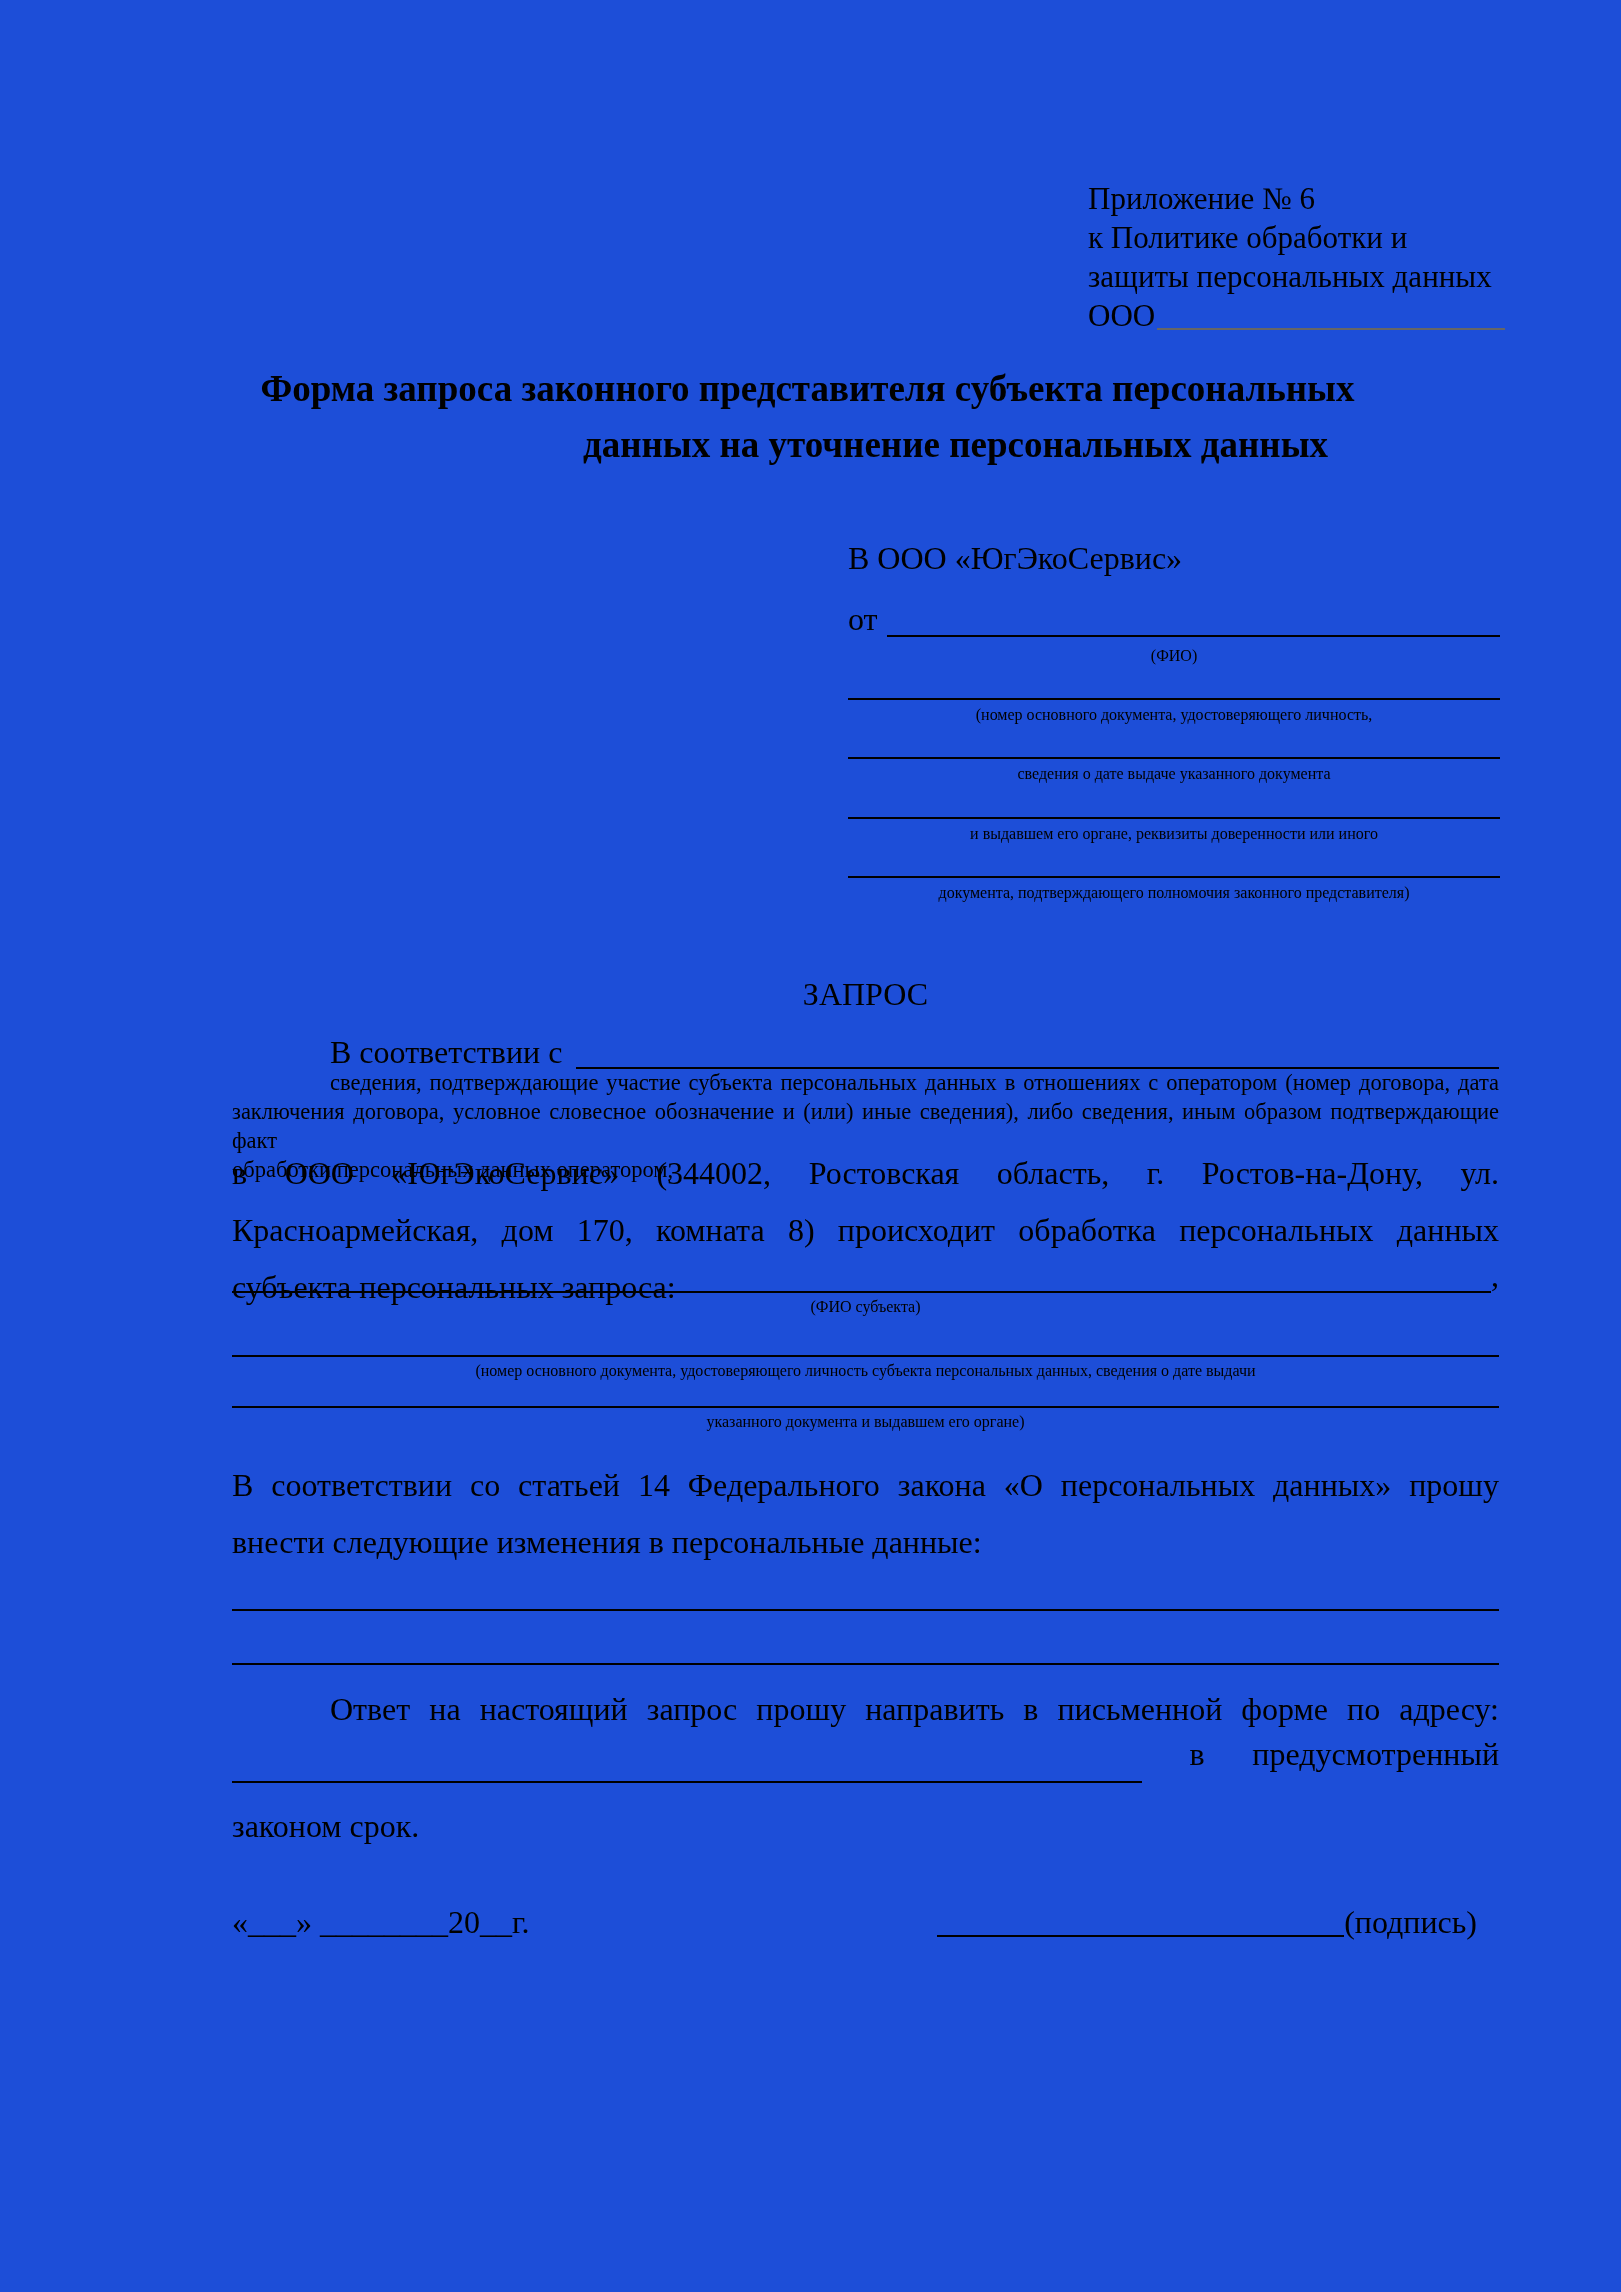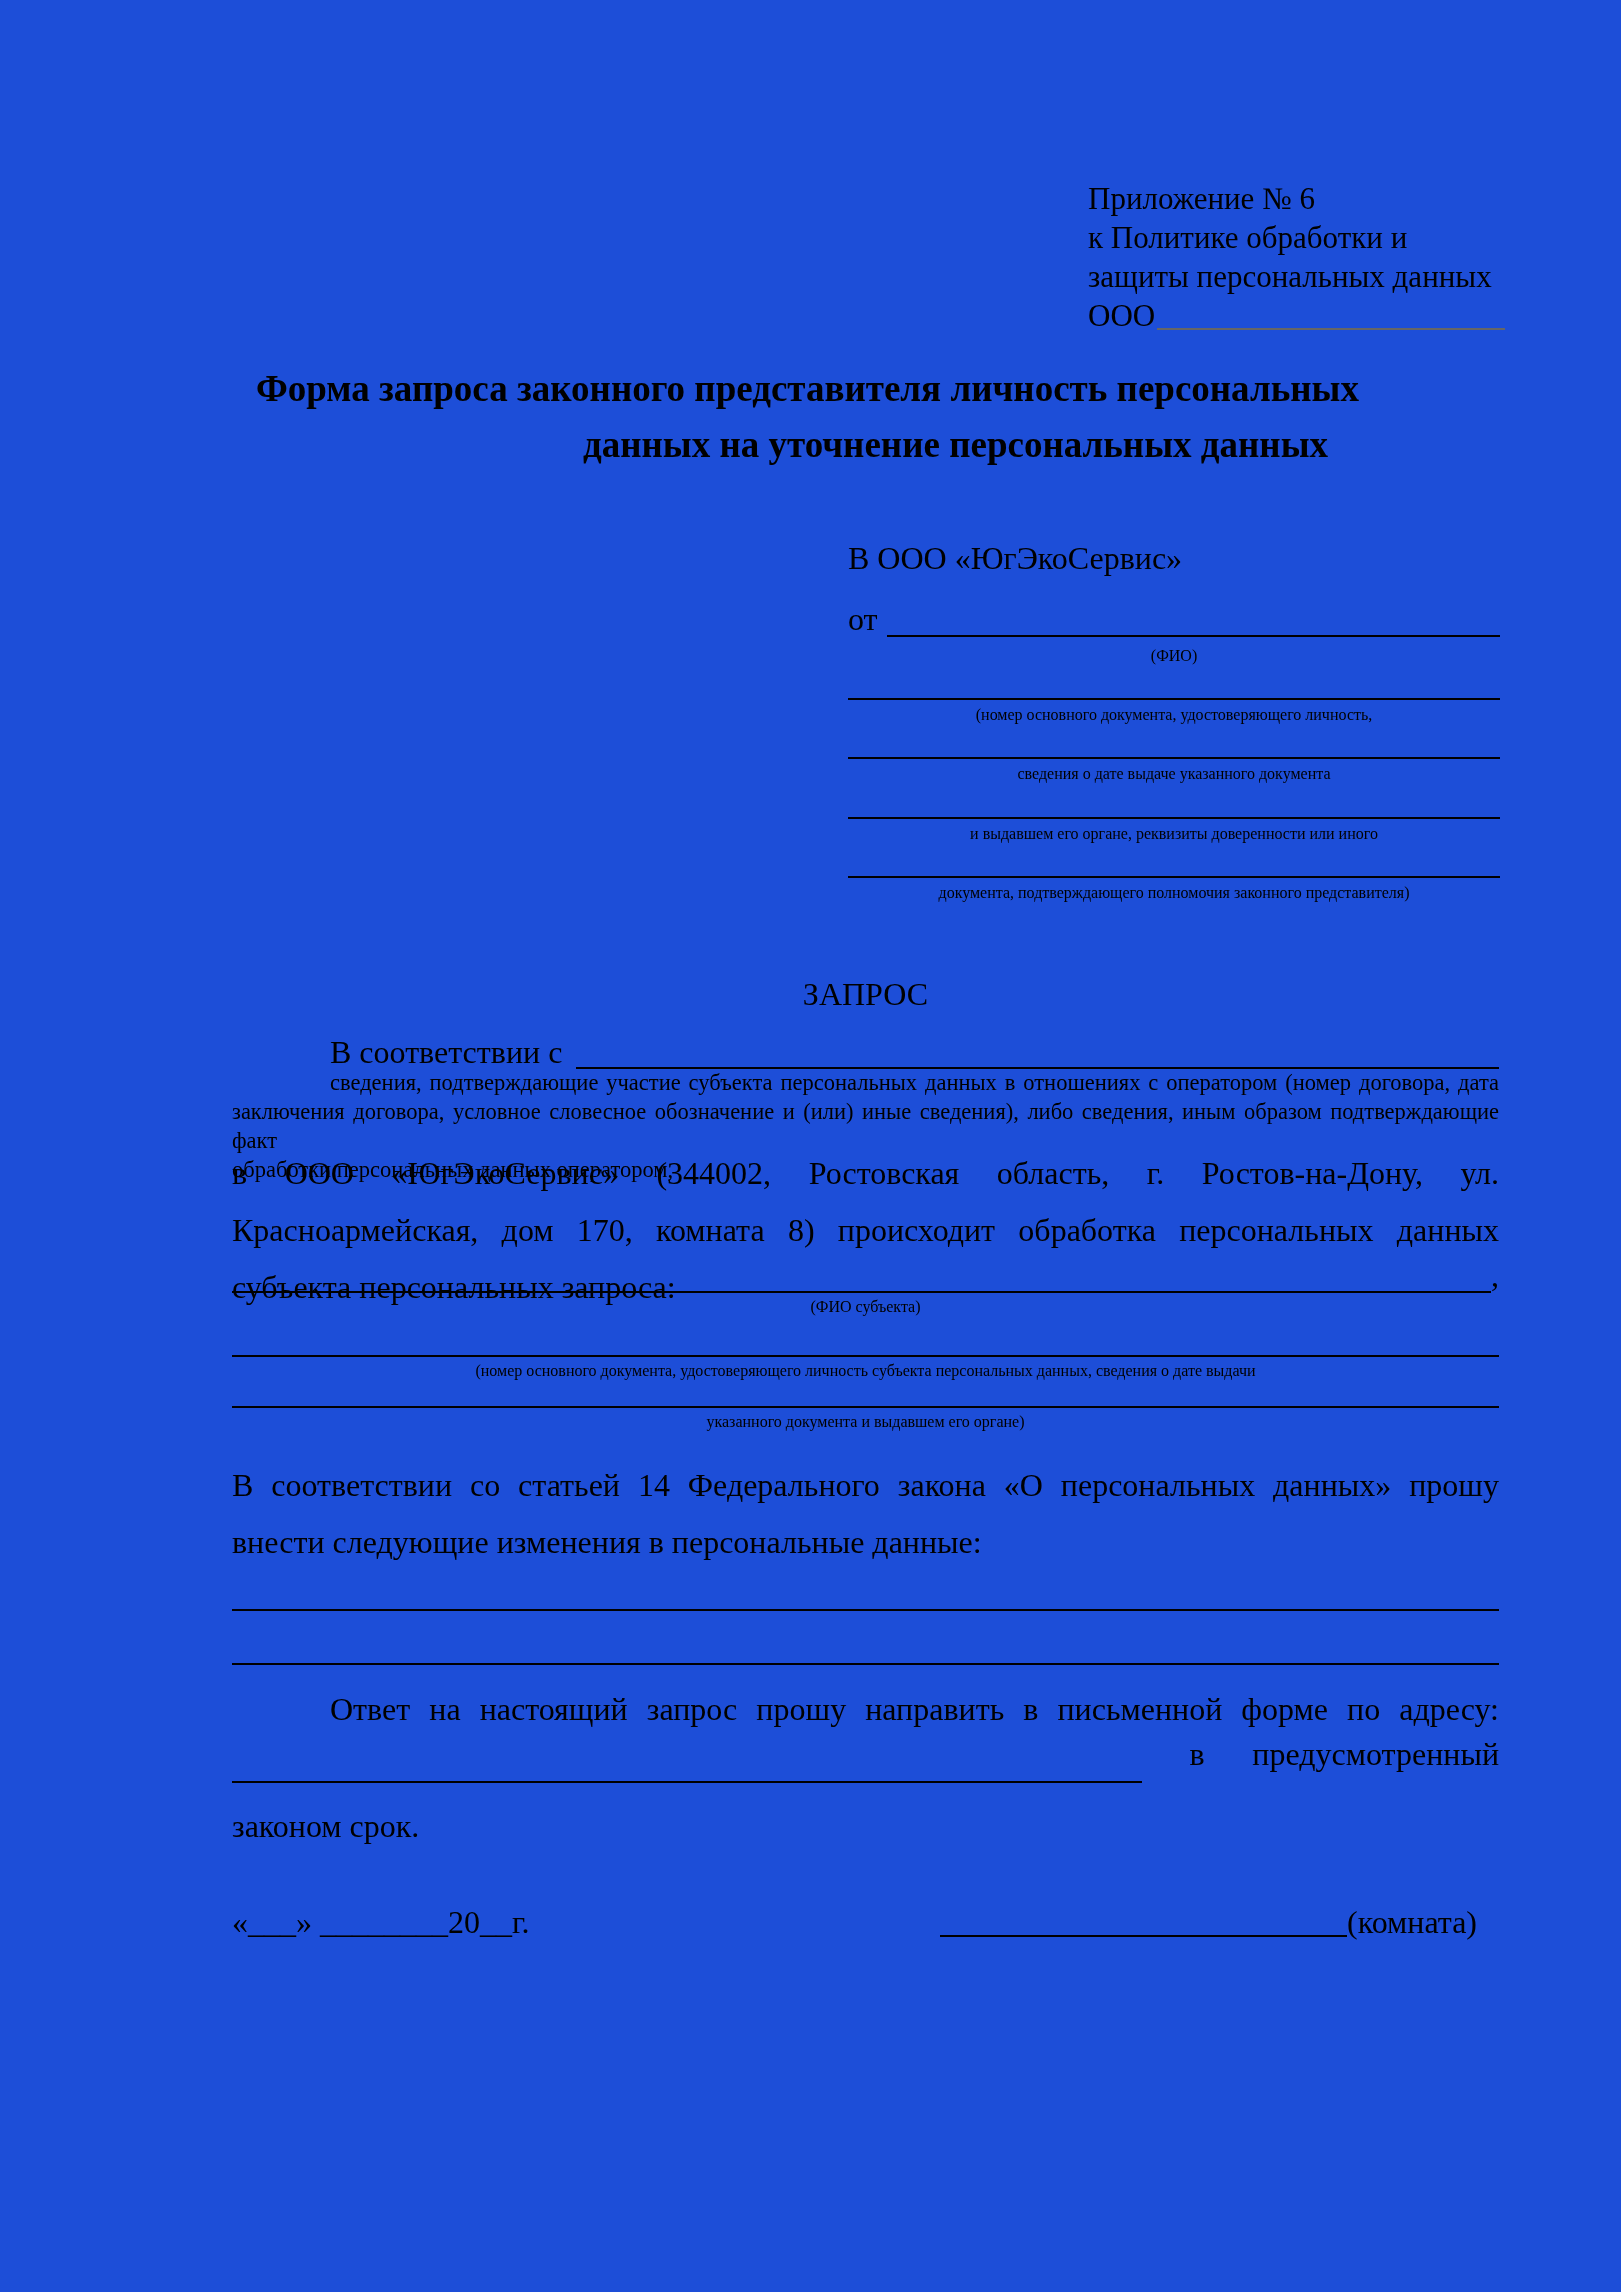--- a/index.html
+++ b/index.html
@@ -67,21 +67,21 @@
     <div>Приложение № 6</div>
     <div>к Политике обработки и</div>
     <div>защиты персональных данных</div>
     <div class="annex-ooo">
       <span>ООО</span>
       <span class="gray-blank"></span>
     </div>
   </div>
 
   <div class="title">
-    <div class="t1">Форма запроса законного представителя личность персональных</div>
+    <div class="t1">Форма запроса законного представителя субъекта персональных</div>
     <div class="t2">данных на уточнение персональных данных</div>
   </div>
 
   <div class="addr">
     <div>В ООО «ЮгЭкоСервис»</div>
     <div class="addr-from">
       <span>от</span>
       <span class="fill"></span>
     </div>
     <div class="cap">
@@ -163,18 +163,18 @@
       <span>в</span>
       <span>предусмотренный</span>
     </div>
     <div class="r3">законом срок.</div>
   </div>
 
   <div class="sig">
     <span>«___» ________20__г.</span>
     <span class="sig-right">
       <span class="sig-fill"></span>
-      <span>(комната)</span>
+      <span>(подпись)</span>
     </span>
   </div>
 
 </div>
 
 
 </body></html>

